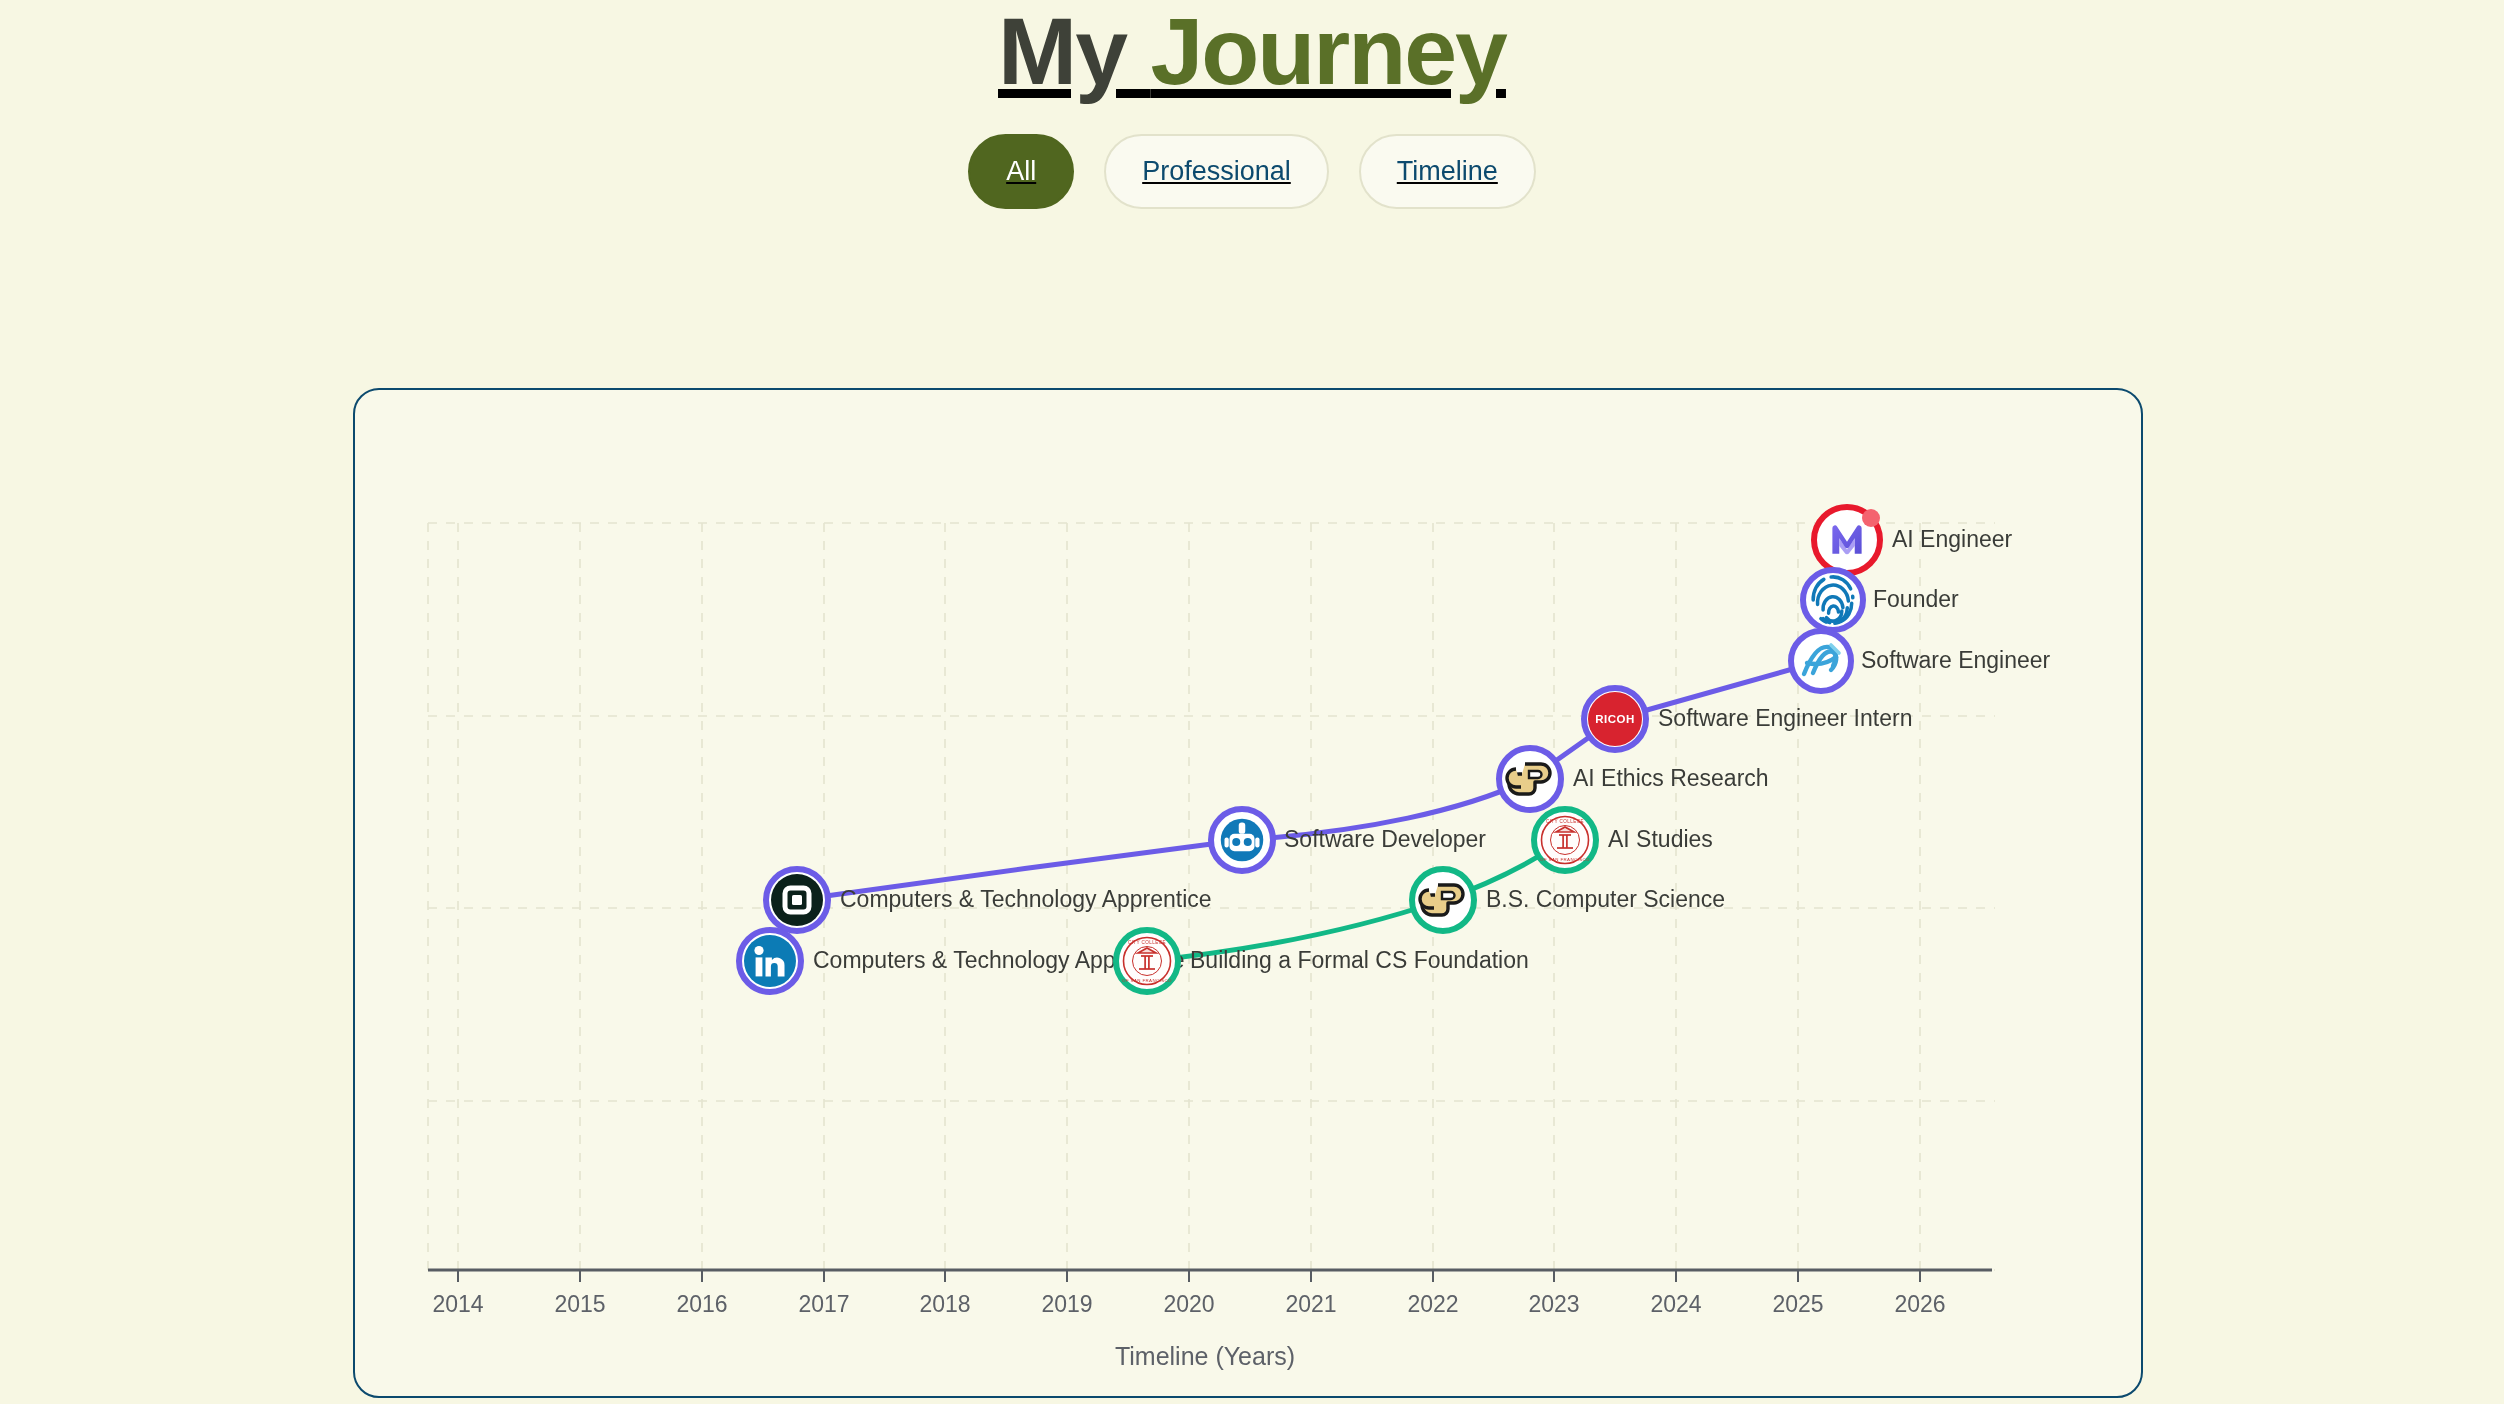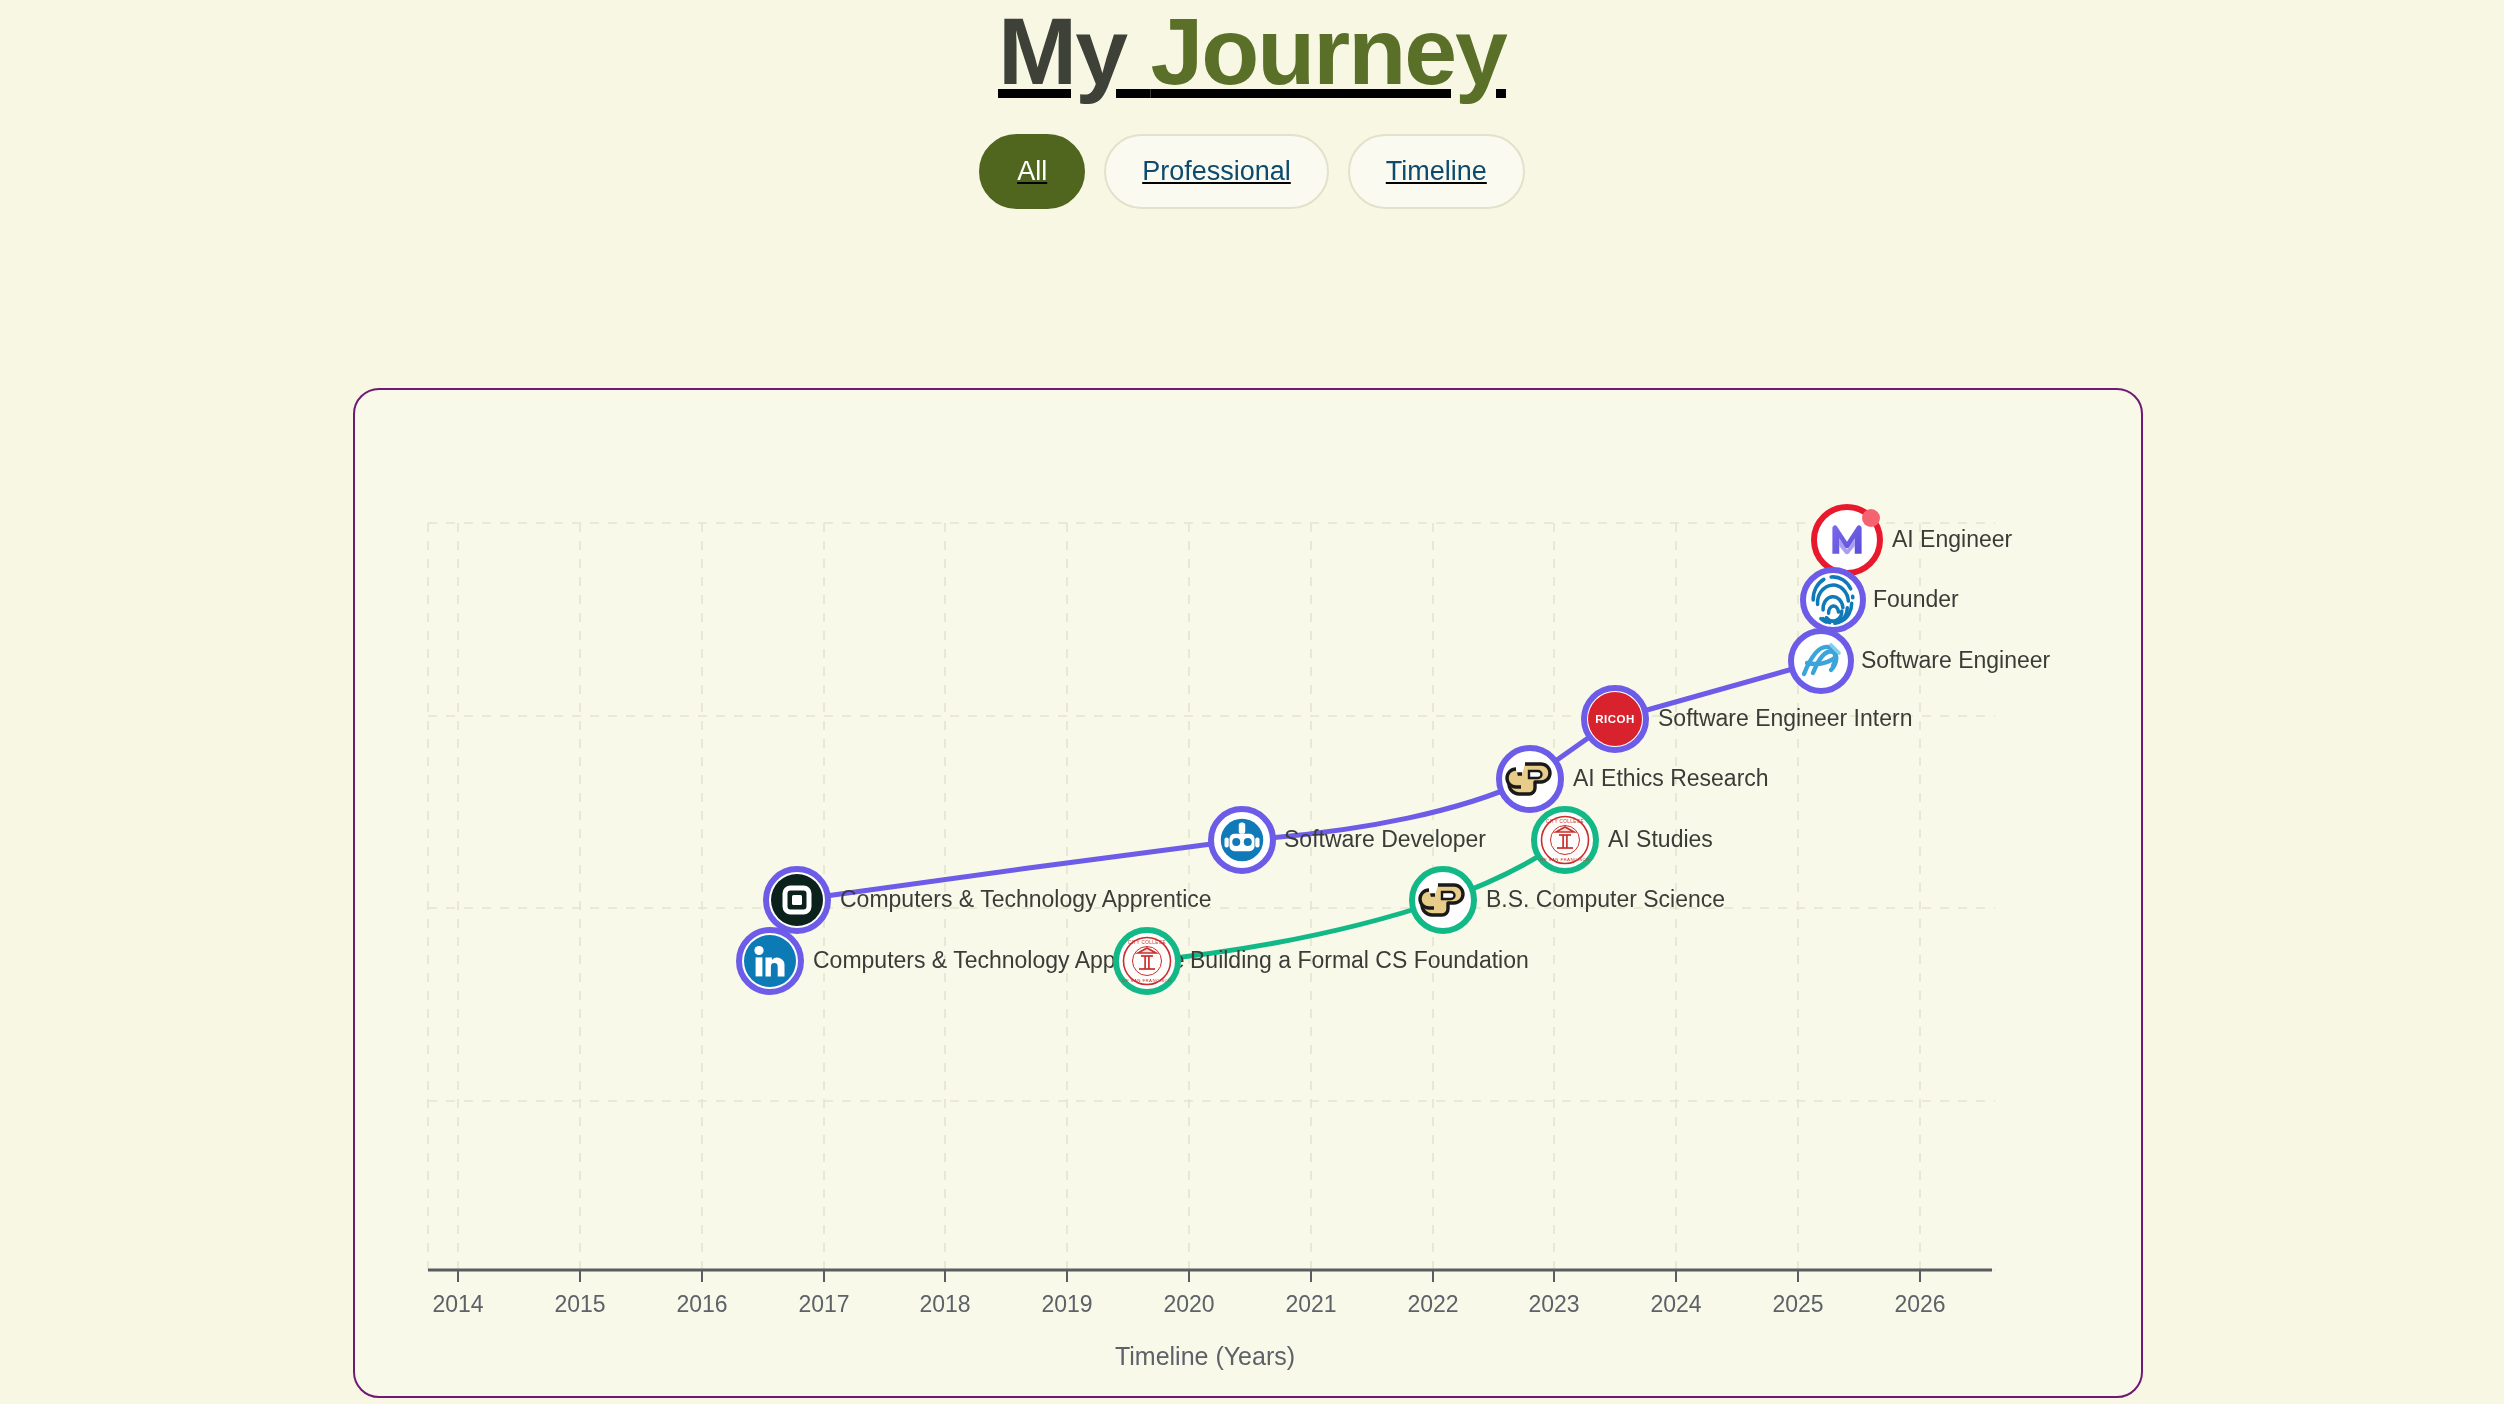--- a/index.html
+++ b/index.html
@@ -26,21 +26,21 @@
     font-weight:700;
     letter-spacing:-2px;
     color:#3e4138;
   }
   #page-title .accent{color:#5a7028;}
   
   #filter-bar{
     display:flex;
     justify-content:center;
     align-items:center;
-    gap:19px;
+    gap:30px;
     margin-top:32px;
   }
   .filter-chip{
     border-radius:999px;
     font-size:27px;
     line-height:1;
     padding:22px 36px;
     box-sizing:border-box;
     cursor:pointer;
     border:2px solid #e2e2cb;
@@ -55,21 +55,21 @@
     border-color:#50661f;
     color:#ffffff;
   }
   
   #chart-card{
     position:absolute;
     left:353px;
     top:388px;
     width:1790px;
     height:1010px;
-    border:2px solid #701a75;
+    border:2px solid #0c4a6e;
     border-radius:26px;
     background:#f9f9ea;
     box-sizing:border-box;
     overflow:hidden;
   }
   #chart-svg{
     position:absolute;
     left:0;top:0;
     width:1790px;height:1010px;
     display:block;

